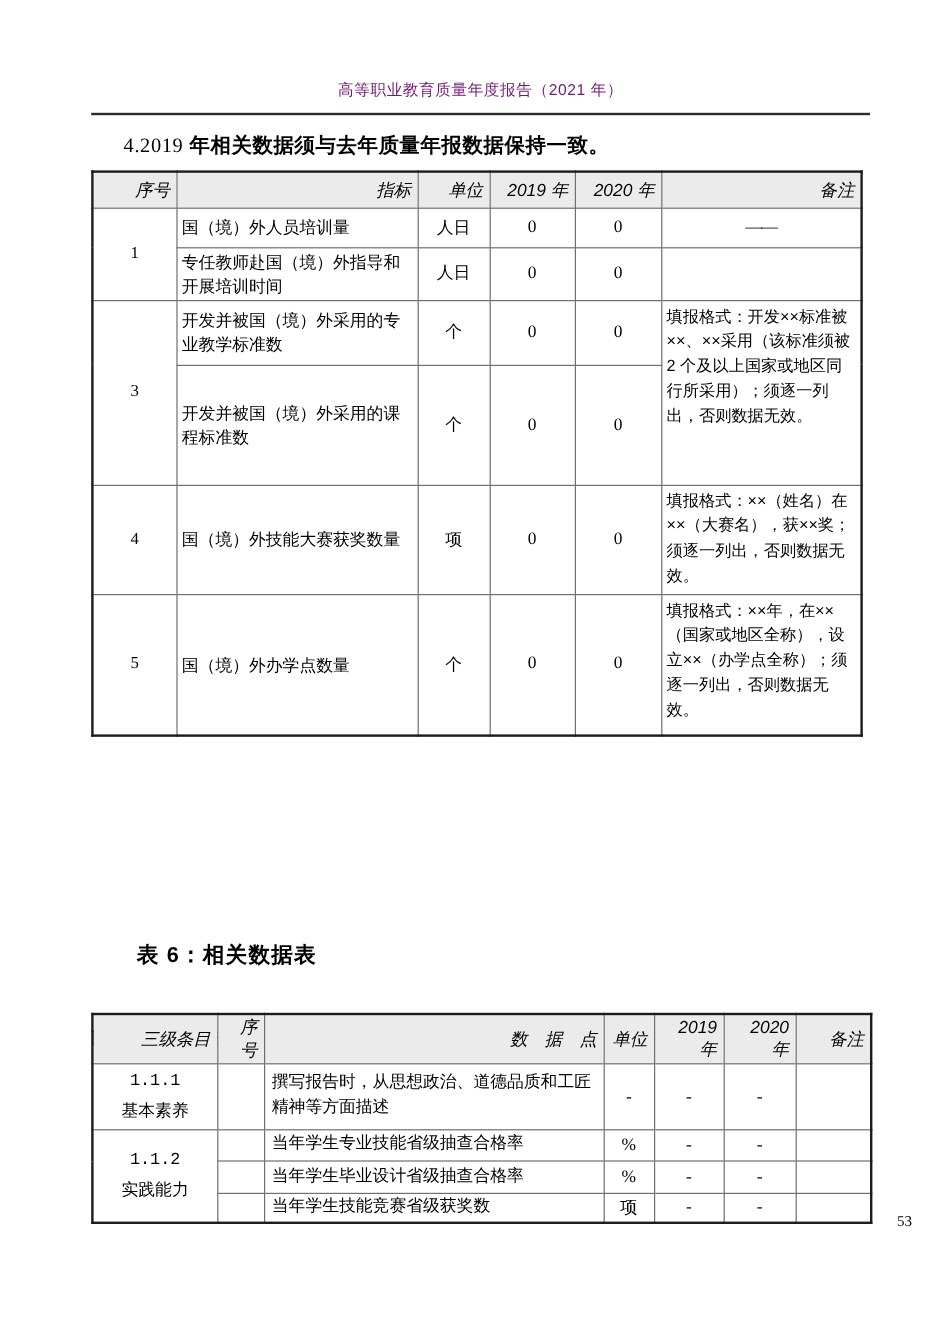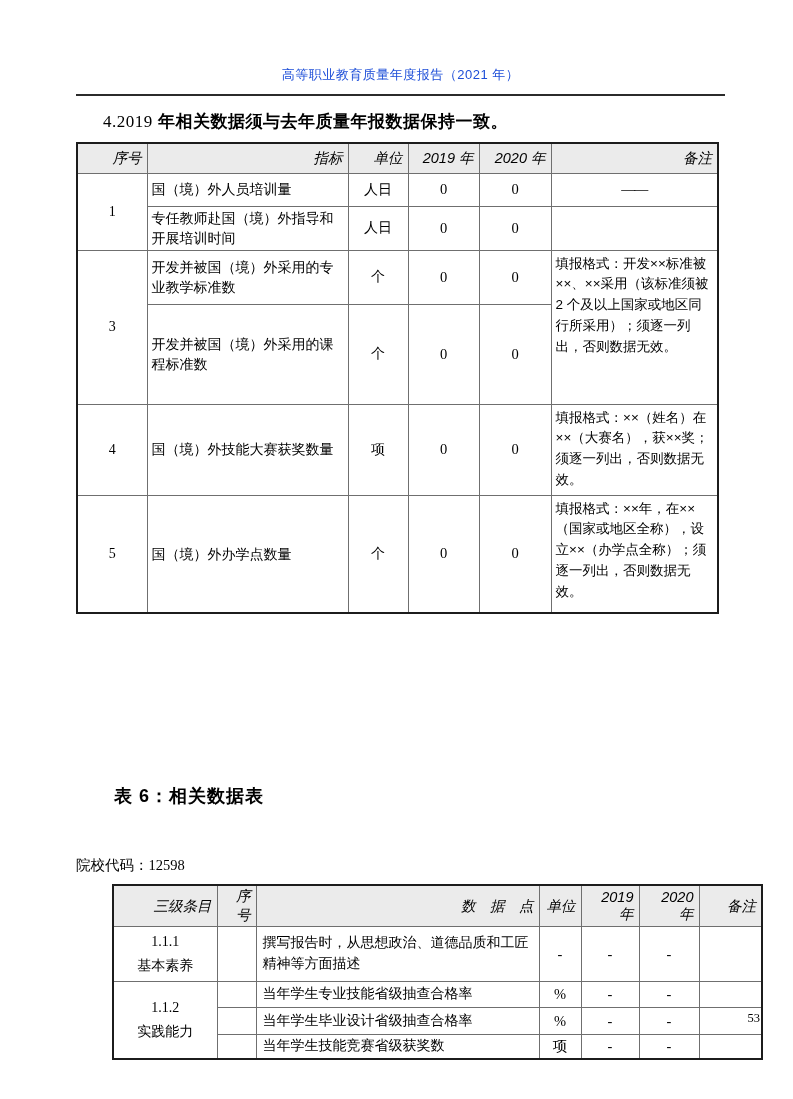--- a/index.html
+++ b/index.html
@@ -5,21 +5,21 @@
   html,body { margin:0; padding:0; background:#ffffff; }
   .page {
     position:relative; width:793px; height:1099px; margin:0 auto;
     background:#ffffff; color:#000;
     font-family:"Liberation Sans", sans-serif;
     overflow:hidden;
   }
   
   .doc-header {
     position:absolute; top:66px; left:76px; width:649px;
-    text-align:center; font-size:13px; color:#1d4ed8; letter-spacing:0.5px;
+    text-align:center; font-size:13px; color:#701a75; letter-spacing:0.5px;
   }
   .header-rule {
     position:absolute; top:94px; left:76px; width:649px; height:2px;
     background:#2b2b2b;
   }
   
   .section-title {
     position:absolute; top:110px; left:103px;
     font-size:17px; font-weight:bold; letter-spacing:0.5px;
   }
@@ -32,30 +32,30 @@
     font-family:"Liberation Sans", sans-serif;
   }
   .tbl { position:absolute; border:2px solid #1c1c1c; }
   .tbl td, .tbl th {
     border:1px solid #6f6f6f; padding:1px 5px;
     font-size:14px; font-weight:normal; vertical-align:middle;
     overflow:hidden;
   }
   .tbl tr.head td, .tbl tr.head th { background:#ebebeb; text-align:right; font-size:14.5px;font-style:italic; }
   .tbl1 { top:142px; left:76px; width:641px; }
-  .tbl2 { top:884px; left:76px; width:649px;margin-left:36px; }
+  .tbl2 { top:844px; left:76px; width:649px; }
   td.seq   { text-align:center; font-family:"Liberation Serif", serif; font-size:14px; }
   td.ind   { text-align:left; line-height:1.45; padding-left:4px; }
   td.unit  { text-align:center; }
   td.num   { text-align:center; font-family:"Liberation Serif", serif; font-size:14.5px; }
   td.note  { text-align:left; font-size:13.5px; line-height:1.55; padding:3px 4px; }
   td.note.vtop { vertical-align:top; }
   td.dash  { text-align:center; font-family:"Liberation Serif", serif; letter-spacing:-1px; }
   td.cat   { text-align:center; line-height:1.7; font-size:14px; }
-  td.cat .code { font-family:Liberation Serif, serif; display:block; }
+  td.cat .code { font-family:Liberation Mono, monospace; display:block; }
   td.cat .name { display:block; }
   td.dp    { text-align:left; line-height:1.5; padding-left:6px;font-family:Liberation Mono, monospace; }
   
   .t6-title {
     position:absolute; top:784px; left:114px;
     font-size:18px; font-weight:bold; letter-spacing:1px;
   }
   .school-line {
     position:absolute; top:856px; left:76px; width:657px;
     display:flex; justify-content:space-between; font-size:14.5px;

